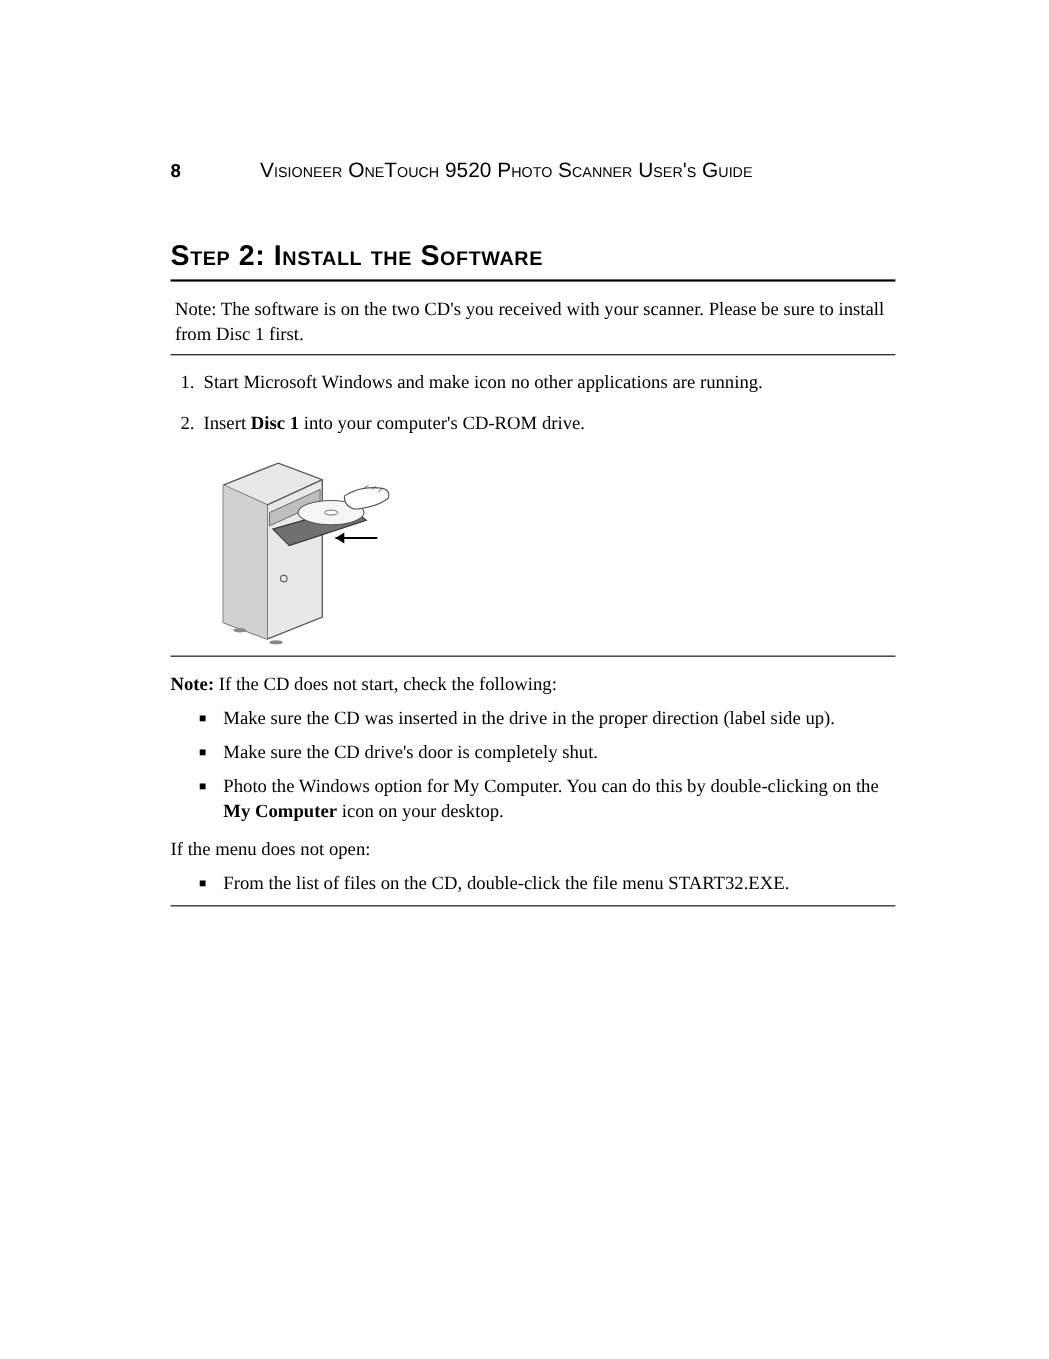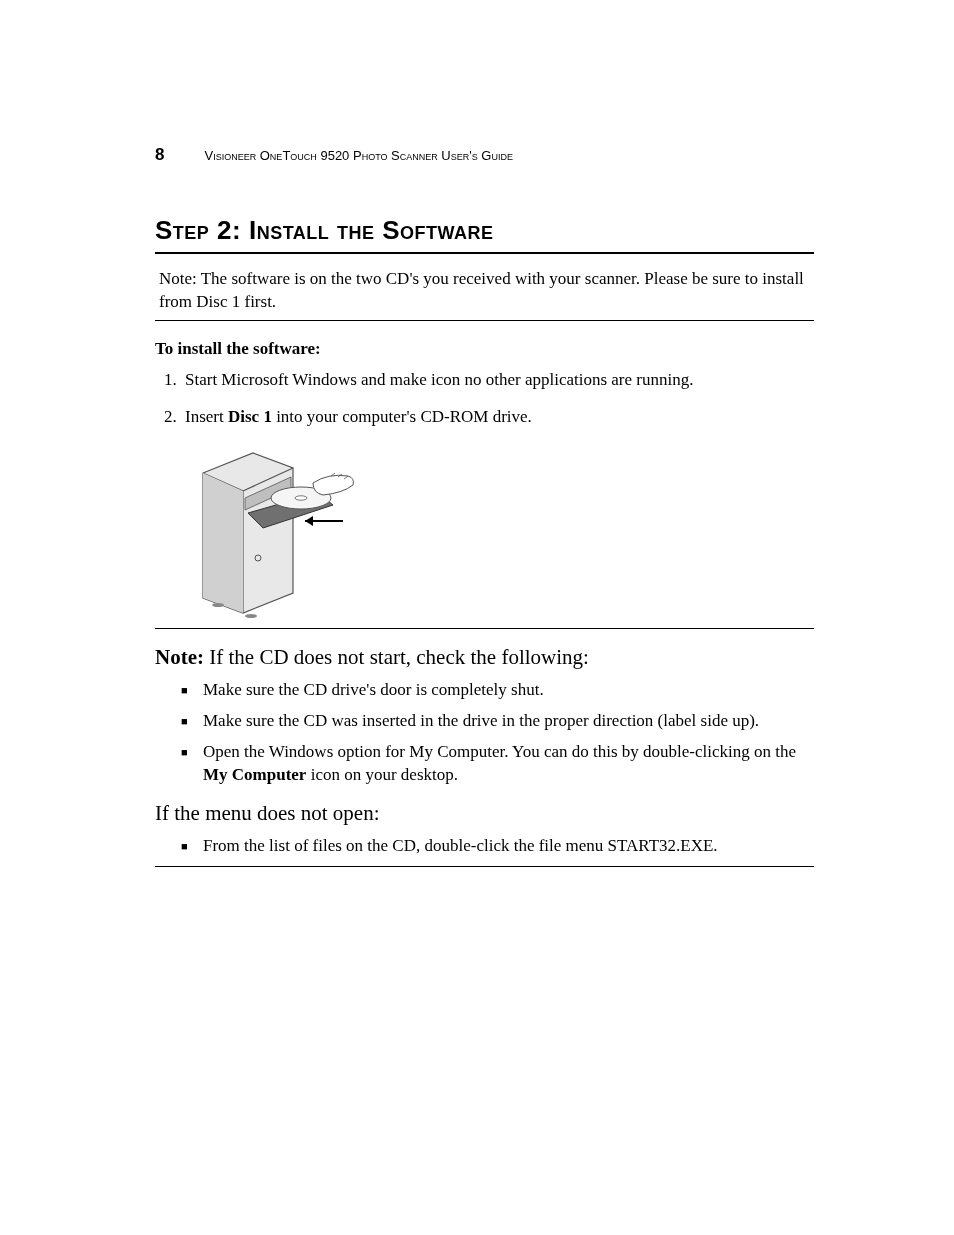--- a/index.html
+++ b/index.html
@@ -22,23 +22,24 @@
     margin-bottom: 50px;
   }
   .page-num {
     font-weight: bold;
     font-family: "Futura", "Century Gothic", sans-serif;
     font-size: 17px;
     margin-right: 40px;
   }
   .running-head {
     font-family: "Futura", "Century Gothic", sans-serif;
-    font-size: 13px;
+    font-size: 19px;
     letter-spacing: 0px;
     font-variant: small-caps;
+    margin-left: 32px;
   }
   .content {
   }
   .step-title {
     font-family: "Futura", "Century Gothic", sans-serif;
     font-weight: bold;
     font-size: 26px;
     letter-spacing: 0.5px;
     margin-bottom: 6px;
     font-variant: small-caps;
@@ -81,21 +82,21 @@
     margin: 4px 0 10px 28px;
     position: relative;
   }
   .illus svg { width: 100%; height: 100%; }
   .after-illus {
     font-size: 17px;
     margin-left: 28px;
     margin-bottom: 2px;
   }
   .para {
-    font-size: 21px;
+    font-size: 17px;
     line-height: 1.35;
     margin: 12px 0 8px 0;
   }
   ul.sq {
     list-style: none;
     margin: 0 0 8px 0;
     padding-left: 44px;
     font-size: 17px;
     line-height: 1.35;
   }
@@ -123,21 +124,20 @@
 
   <div class="content">
     <div class="step-title">Step 2: Install the Software</div>
     <hr class="rule">
 
     <div class="note-box">
       <b>Note</b><span>:  The software is on the two CD's you received with your scanner. Please be sure to install from </span><b>Disc 1</b><span> first.</span>
     </div>
     <hr class="thin-rule">
 
-    <div class="subhead">To install the software:</div>
 
     <ol class="steps">
       <li>Start Microsoft Windows and make icon no other applications are running.</li>
       <li>
         <span>Insert </span><b>Disc 1</b><span> into your computer's CD-ROM drive.</span>
       </li>
     </ol>
 
     <div class="illus">
       <svg viewBox="0 0 180 175">
@@ -169,28 +169,28 @@
     </div>
 
 
     <hr class="thin-rule">
 
     <div class="para">
       <b>Note:</b><span> If the CD does not start, check the following:</span>
     </div>
 
     <ul class="sq">
+      <li>Make sure the CD was inserted in the drive in the proper direction (label side up).</li>
       <li>Make sure the CD drive's door is completely shut.</li>
-      <li>Make sure the CD was inserted in the drive in the proper direction (label side up).</li>
     </ul>
 
 
     <ul class="sq">
       <li>
-        <span>Open the Windows option for My Computer. You can do this by double-clicking on the </span><b>My Computer</b><span> icon on your desktop.</span>
+        <span>Photo the Windows option for My Computer. You can do this by double-clicking on the </span><b>My Computer</b><span> icon on your desktop.</span>
       </li>
     </ul>
 
     <div class="para">If the menu does not open:</div>
 
     <ul class="sq">
       <li>From the list of files on the CD, double-click the file menu START32.EXE.</li>
     </ul>
 
     <hr class="thin-rule">

